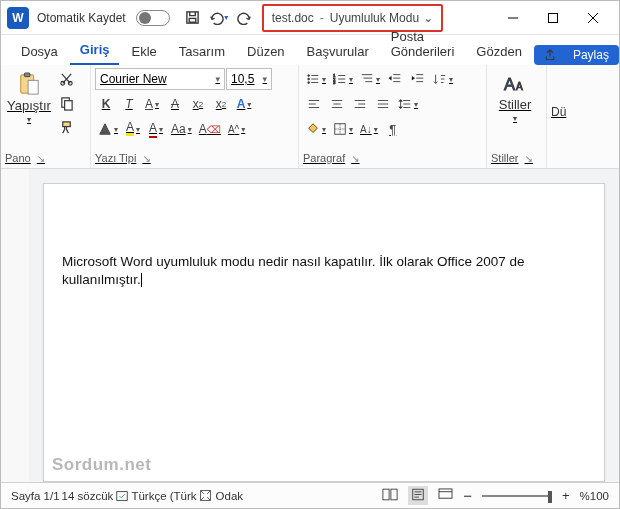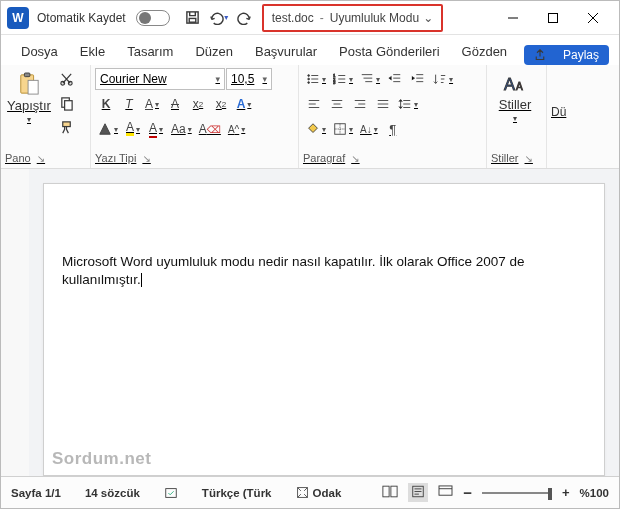--- a/index.html
+++ b/index.html
@@ -43,21 +43,21 @@
   svg { stroke:#3a3a3a; }
 
   
   .doc-area { flex:1; background:#f2f3f5; display:flex; justify-content:center; padding:14px 14px 0; overflow:hidden; position:relative;margin-left:28px; }
   .page { background:#fff; width:100%; border:1px solid #cfcfcf; padding:70px 18px 20px; position:relative; box-shadow:0 1px 3px rgba(0,0,0,.05); }
   .doc-text { font-family:"Courier New", monospace; font-size:13.5px; line-height:1.25; color:#111; }
   .cursor { display:inline-block; border-right:1px solid #000; height:14px; vertical-align:middle; }
   .watermark { position:absolute; left:8px; bottom:6px; color:#b8b8b8; font-size:17px; font-weight:600; letter-spacing:.5px; }
 
   
-  .status { height:32px; background:#fcfcfc; border-top:1px solid #d0d0d0; display:flex; align-items:center; font-size:11.5px; color:#333; padding:0 10px; gap:24px;font-weight:bold; }
+  .status { height:26px; background:#fcfcfc; border-top:1px solid #d0d0d0; display:flex; align-items:center; font-size:11.5px; color:#333; padding:0 10px; gap:2px; }
   .status .sp { display:flex; align-items:center; gap:4px; }
   .status .views { margin-left:auto; display:flex; align-items:center; gap:10px; }
   .slider { width:70px; height:2px; background:#888; position:relative; }
   .slider::after { content:""; position:absolute; right:0; top:-4px; width:4px; height:12px; background:#555; }
 </style>
 </head>
 <body>
 
 <div class="titlebar">
   <div class="word-badge">W</div>
@@ -104,20 +104,21 @@
     </div>
   <div class="winbtn">
       <svg viewBox="0 0 12 12">
         <path d="M1 1l10 10M11 1L1 11" stroke="#000"></path>
       </svg>
     </div>
 </div>
 
 <div class="tabs">
   <div class="tab">Dosya</div>
+  <div class="tab active">Giriş</div>
   <div class="tab">Ekle</div>
   <div class="tab">Tasarım</div>
   <div class="tab">Düzen</div>
   <div class="tab">Başvurular</div>
   <div class="tab">Posta Gönderileri</div>
   <div class="tab">Gözden</div>
   <div class="share-btn">
     <svg width="12" height="12" viewBox="0 0 16 16" fill="none" stroke="#fff" stroke-width="1.5">
         <path d="M8 2v8M4 5l4-4 4 4M3 10v4h10v-4"></path>
       </svg>

